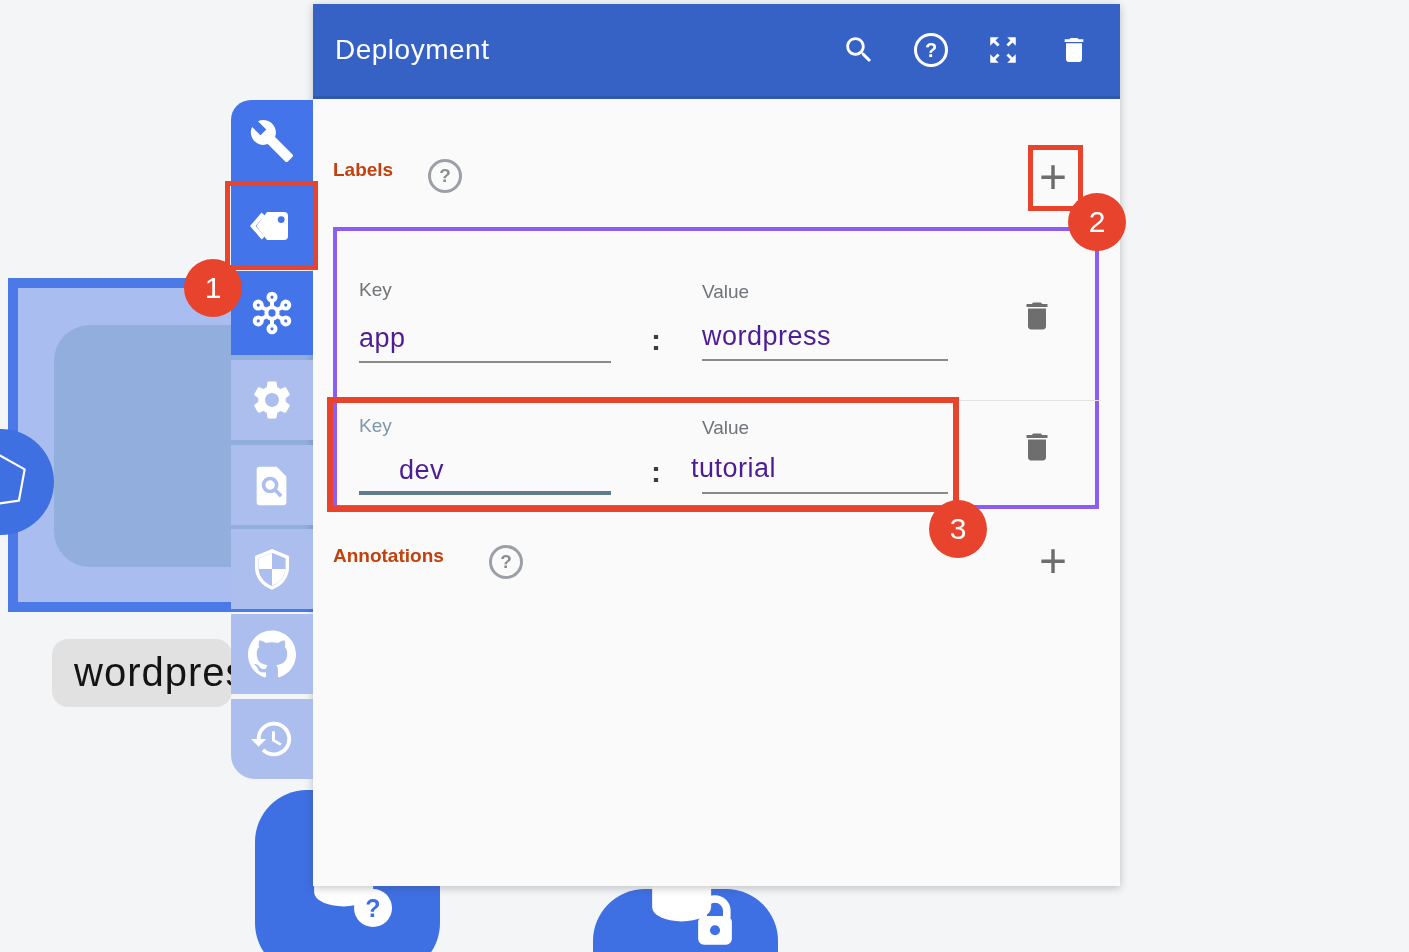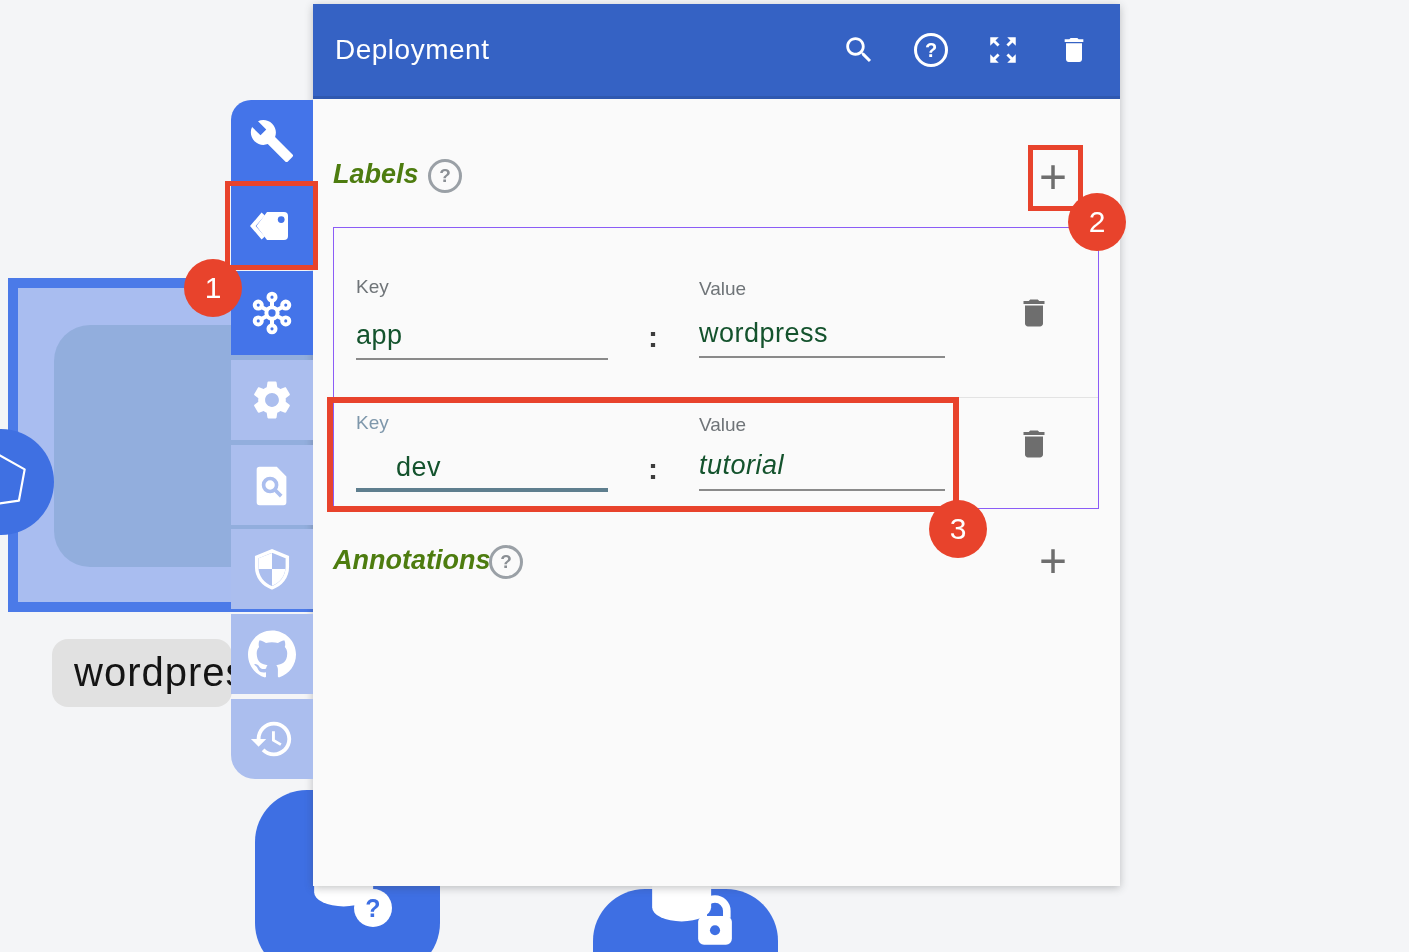--- a/index.html
+++ b/index.html
@@ -31,30 +31,30 @@
 
   
   .panel{left:313px;top:4px;width:807px;height:882px;z-index:2;box-shadow:0 2px 8px rgba(60,64,67,.3);}
   .panel-header{left:0;top:0;width:807px;height:95px;background:#3562c4;box-shadow:inset 0 -3px 0 rgba(0,0,0,.10);}
   .panel-title{left:22px;top:30px;font-size:28px;color:#ffffff;letter-spacing:.5px;}
   .hdr-icons{right:30px;top:29px;display:flex;gap:38px;align-items:center;}
   .hdr-help{width:34px;height:34px;border:3px solid #ffffff;border-radius:50%;box-sizing:border-box;
     color:#ffffff;font-size:20px;font-weight:700;display:flex;align-items:center;justify-content:center;}
   .panel-body{left:0;top:95px;width:807px;height:787px;background:#fafafa;}
 
-  .section-title{font-size:27px;font-weight:700;color:#4d7c0f;font-style:italic;}
+  .section-title{font-size:19px;font-weight:700;color:#c2410c;}
   .help-circle{width:34px;height:34px;border:3px solid #9aa0a6;border-radius:50%;box-sizing:border-box;
     color:#8a8f94;font-size:19px;font-weight:700;display:flex;align-items:center;justify-content:center;background:transparent;}
   .plus-btn{font-size:48px;font-weight:300;color:#6e6e6e;line-height:40px;}
 
-  .rows-box{left:20px;top:128px;width:766px;height:282px;border:1px solid #8b5cf6;box-sizing:border-box;background:#fafafa;}
+  .rows-box{left:20px;top:128px;width:766px;height:282px;border:4px solid #8b5cf6;box-sizing:border-box;background:#fafafa;}
   .row-divider{left:0;top:169px;width:764px;height:1px;background:#e3e3e3;}
   .field-label{font-size:19px;color:#6f7478;}
   .field-label-focus{color:#7e97ab;}
-  .field-value{font-size:27px;color:#14532d;letter-spacing:.5px;}
+  .field-value{font-size:27px;color:#4c1d95;letter-spacing:.5px;}
   .underline{height:2px;background:#8a8a8a;}
   .underline-focus{height:4px;background:#5e7e8e;}
   .colon{font-size:30px;font-weight:700;color:#3c3c3c;}
   .trash-btn{width:36px;height:36px;}
 
   
   .red-box{border:5px solid #e8432c;box-sizing:border-box;z-index:10;}
   .step-badge{width:58px;height:58px;border-radius:50%;background:#e8432c;color:#ffffff;font-size:30px;
     display:flex;align-items:center;justify-content:center;z-index:11;}
 </style>
@@ -189,21 +189,21 @@
           <path fill="#6e6e6e" d="M6 19c0 1.1.9 2 2 2h8c1.1 0 2-.9 2-2V7H6v12zM19 4h-3.5l-1-1h-5l-1 1H5v2h14V4z"></path>
         </svg>
 
         <div class="abs row-divider"></div>
 
         <div class="abs field-label field-label-focus" style="left:22px;top:184px;">Key</div>
         <div class="abs field-value" style="left:22px;top:224px;margin-left:40px;">dev</div>
         <div class="abs underline-focus abs" style="position:absolute;left:22px;top:260px;width:252px;"></div>
         <div class="abs colon" style="left:314px;top:224px;">:</div>
         <div class="abs field-label" style="left:365px;top:186px;">Value</div>
-        <div class="abs field-value" style="left:365px;top:222px;font-style:italic;">tutorial</div>
+        <div class="abs field-value" style="left:354px;top:222px;">tutorial</div>
         <div class="abs underline" style="left:365px;top:261px;width:246px;"></div>
         <svg class="abs trash-btn" style="left:682px;top:198px;" viewBox="0 0 24 24">
           <path fill="#6e6e6e" d="M6 19c0 1.1.9 2 2 2h8c1.1 0 2-.9 2-2V7H6v12zM19 4h-3.5l-1-1h-5l-1 1H5v2h14V4z"></path>
         </svg>
       </div>
 
       <div class="abs section-title" style="left:20px;top:446px;">Annotations</div>
       <div class="abs help-circle" style="left:176px;top:446px;">?</div>
       <div class="abs plus-btn" style="left:726px;top:442px;">+</div>
     </div>

